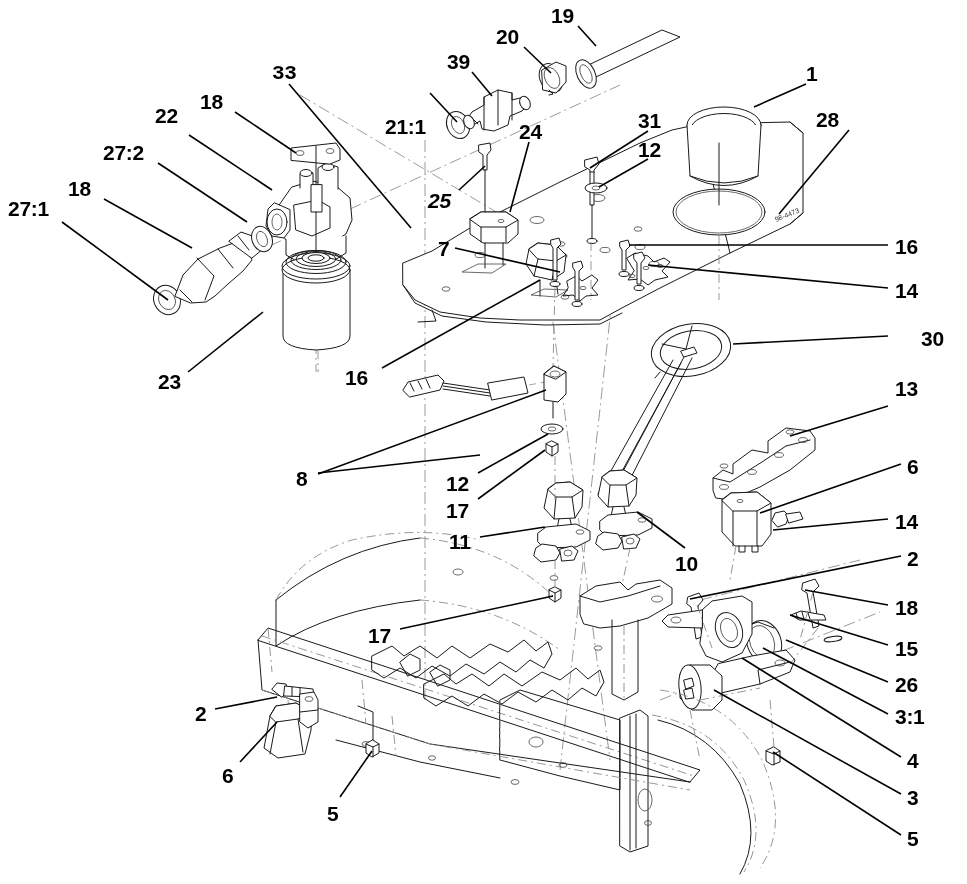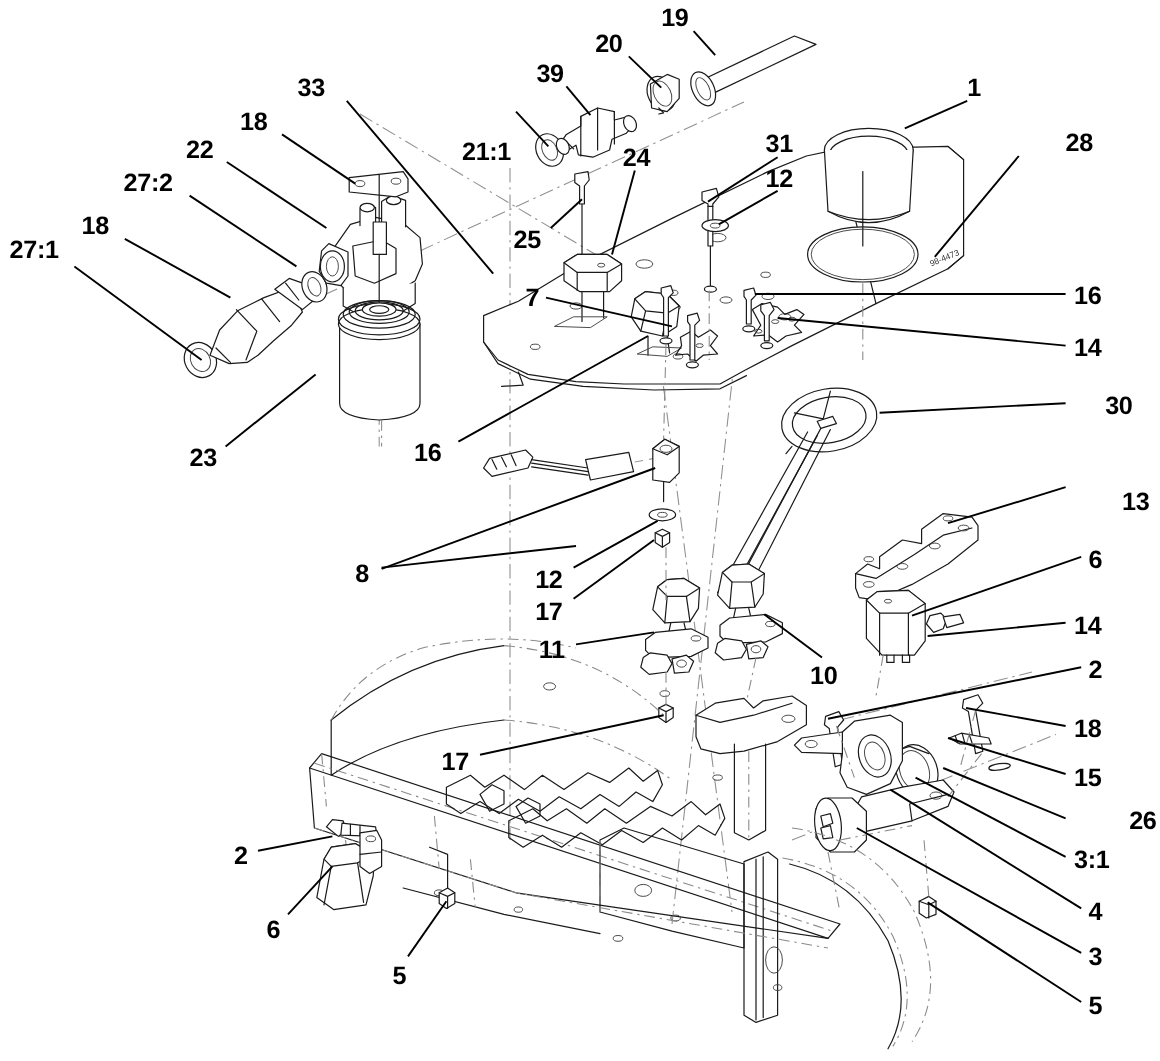--- a/index.html
+++ b/index.html
@@ -523,46 +523,46 @@
         <line x1="240" y1="762" x2="277" y2="722" class="lead"></line>
         <line x1="340" y1="797" x2="372" y2="751" class="lead"></line>
       </g>
 
   </svg>
 
   <div id="callout-layer">
       <div class="callout-label" style="left: 8px; top: 198px;">27:1</div>
       <div class="callout-label" style="left: 68px; top: 178px;">18</div>
       <div class="callout-label" style="left: 103px; top: 142px;">27:2</div>
-      <div class="callout-label" style="left: 155px; top: 115px;">22</div>
+      <div class="callout-label" style="left: 155px; top: 105px;">22</div>
       <div class="callout-label" style="left: 200px; top: 91px;">18</div>
-      <div class="callout-label" style="left: 248px; top: 63px;">33</div>
+      <div class="callout-label" style="left: 272px; top: 63px; font-family: Liberation Mono, monospace;">33</div>
       <div class="callout-label" style="left: 158px; top: 371px;">23</div>
       <div class="callout-label" style="left: 345px; top: 367px;">16</div>
       <div class="callout-label" style="left: 385px; top: 72px; margin-top: 44px;">21:1</div>
       <div class="callout-label" style="left: 447px; top: 51px;">39</div>
       <div class="callout-label" style="left: 496px; top: 26px;">20</div>
       <div class="callout-label" style="left: 551px; top: 5px;">19</div>
-      <div class="callout-label" style="left: 428px; top: 190px;">25</div>
+      <div class="callout-label" style="left: 428px; top: 190px; font-style: italic;">25</div>
       <div class="callout-label" style="left: 519px; top: 121px;">24</div>
       <div class="callout-label" style="left: 438px; top: 238px;">7</div>
       <div class="callout-label" style="left: 638px; top: 110px;">31</div>
       <div class="callout-label" style="left: 638px; top: 139px;">12</div>
       <div class="callout-label" style="left: 806px; top: 63px;">1</div>
-      <div class="callout-label" style="left: 888px; top: 109px;">28</div>
+      <div class="callout-label" style="left: 816px; top: 109px;">28</div>
       <div class="callout-label" style="left: 895px; top: 236px;">16</div>
       <div class="callout-label" style="left: 895px; top: 280px;">14</div>
       <div class="callout-label" style="left: 895px; top: 328px; margin-left: 26px;">30</div>
-      <div class="callout-label" style="left: 895px; top: 408px; margin-left: 40px;">13</div>
+      <div class="callout-label" style="left: 895px; top: 378px;">13</div>
       <div class="callout-label" style="left: 907px; top: 456px;">6</div>
       <div class="callout-label" style="left: 895px; top: 511px;">14</div>
       <div class="callout-label" style="left: 907px; top: 548px;">2</div>
       <div class="callout-label" style="left: 895px; top: 597px;">18</div>
       <div class="callout-label" style="left: 895px; top: 638px;">15</div>
-      <div class="callout-label" style="left: 895px; top: 674px; margin-left: 46px;">26</div>
+      <div class="callout-label" style="left: 895px; top: 674px;">26</div>
       <div class="callout-label" style="left: 895px; top: 706px;">3:1</div>
       <div class="callout-label" style="left: 907px; top: 750px;">4</div>
       <div class="callout-label" style="left: 907px; top: 787px;">3</div>
       <div class="callout-label" style="left: 907px; top: 828px;">5</div>
       <div class="callout-label" style="left: 296px; top: 468px;">8</div>
       <div class="callout-label" style="left: 446px; top: 473px;">12</div>
       <div class="callout-label" style="left: 446px; top: 500px;">17</div>
       <div class="callout-label" style="left: 449px; top: 531px;">11</div>
       <div class="callout-label" style="left: 675px; top: 553px; text-align: center;">10</div>
       <div class="callout-label" style="left: 368px; top: 625px;">17</div>

